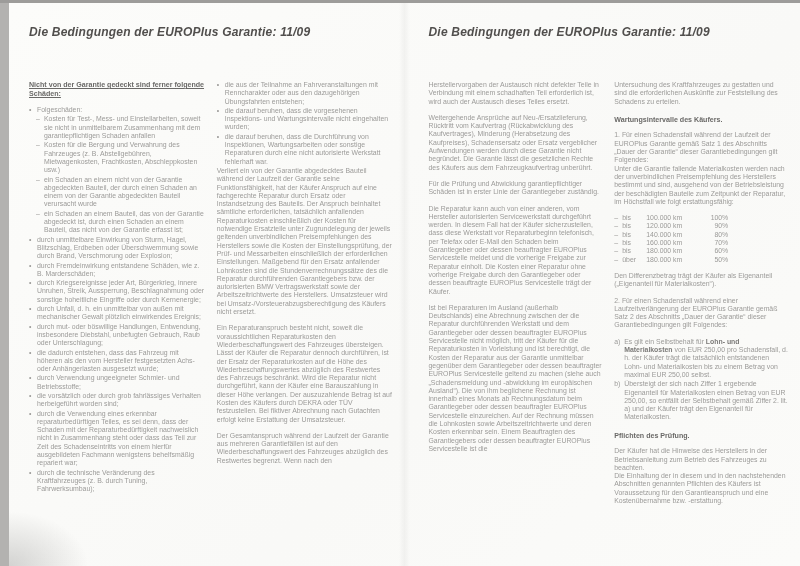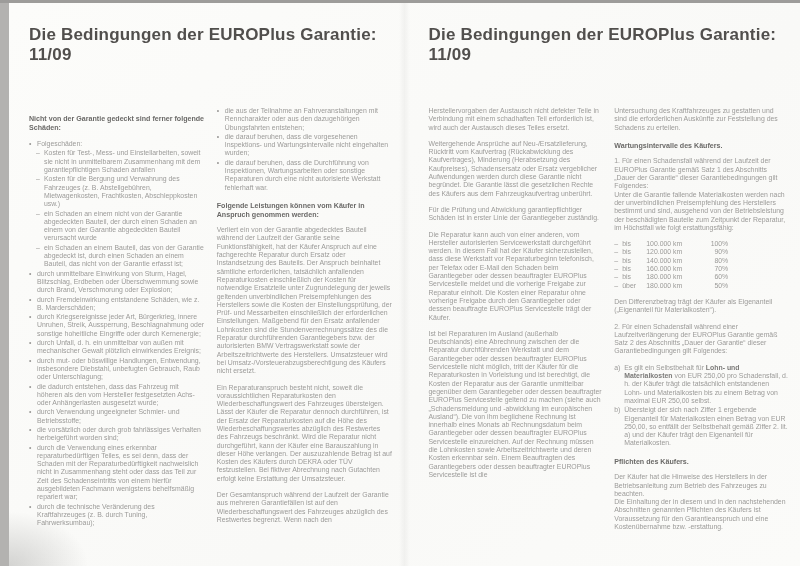--- a/index.html
+++ b/index.html
@@ -14,27 +14,27 @@
     position:absolute; left:9px; top:3px; right:0; bottom:0;
     background:linear-gradient(135deg,#fcfcfa 0%,#f9f9f7 60%,#fbfbf9 100%);
   }
   .spread {
     display:flex; height:100%;
     background:linear-gradient(90deg, transparent 49.3%, rgba(0,0,0,0.035) 50%, transparent 50.7%);
   }
   .page { width:50%; box-sizing:border-box; padding:22px 12px 0 20px; }
   .page.right { padding-left:24px; }
   .page-title {
-    font-size:17px; font-weight:700; color:#514f4d;
-    letter-spacing:.2px; margin:0 0 42px 0;
+    font-size:12px; font-weight:700; color:#514f4d;
+    letter-spacing:.2px; margin:0 0 42px 0;font-style:italic;
   }
   .cols { display:flex; gap:12px; }
   .col { width:50%; font-size:6.9px; line-height:8.3px; color:#9b9a98; }
   .h1top, .h2 { font-weight:700; color:#6a6967; font-size:7.1px; line-height:8.6px; }
-  .h1top { margin:8px 0 8px 0; }
+  .h1top { margin:0 0 8px 0;text-decoration:underline; }
   .h2 { margin:10px 0 7px 0; }
   .p  { margin:0 0 8px 0; }
   .p0 { margin:0; }
   .li { display:flex; align-items:flex-start; margin:0 0 1px 0; }
   .li .mk { flex:none; width:8px; }
   .li .mk2 { flex:none; width:10px; }
   .l2 { padding-left:7px; }
   .li .tx { flex:1; }
   .b { font-weight:700; color:#7b7a78; }
   .kmlist { margin:0 0 8px 0; }
@@ -137,21 +137,20 @@
           </div>
           <div class="li l1">
             <span class="mk">•</span>
             <span class="tx">die darauf beruhen, dass die vorgesehenen Inspektions- und Wartungsintervalle nicht eingehalten wurden;</span>
           </div>
           <div class="li l1">
             <span class="mk">•</span>
             <span class="tx">die darauf beruhen, dass die Durchführung von Inspektionen, Wartungsarbeiten oder sonstige Reparaturen durch eine nicht autorisierte Werkstatt fehlerhaft war.</span>
           </div>
 
-          <div class="h2">Folgende Leistungen können vom Käufer in Anspruch genommen werden:</div>
           <div class="p">Verliert ein von der Garantie abgedecktes Bauteil während der Laufzeit der Garantie seine Funktionsfähigkeit, hat der Käufer Anspruch auf eine fachgerechte Reparatur durch Ersatz oder Instandsetzung des Bauteils. Der Anspruch beinhaltet sämtliche erforderlichen, tatsächlich anfallenden Reparaturkosten einschließlich der Kosten für notwendige Ersatzteile unter Zugrundelegung der jeweils geltenden unverbindlichen Preisempfehlungen des Herstellers sowie die Kosten der Einstellungsprüfung, der Prüf- und Messarbeiten einschließlich der erforderlichen Einstellungen. Maßgebend für den Ersatz anfallender Lohnkosten sind die Stundenverrechnungssätze des die Reparatur durchführenden Garantiegebers bzw. der autorisierten BMW Vertragswerkstatt sowie der Arbeitszeitrichtwerte des Herstellers. Umsatzsteuer wird bei Umsatz-/Vorsteuerabzugsberechtigung des Käufers nicht ersetzt.</div>
           <div class="p">Ein Reparaturanspruch besteht nicht, soweit die voraussichtlichen Reparaturkosten den Wiederbeschaffungswert des Fahrzeuges übersteigen. Lässt der Käufer die Reparatur dennoch durchführen, ist der Ersatz der Reparaturkosten auf die Höhe des Wiederbeschaffungswertes abzüglich des Restwertes des Fahrzeugs beschränkt. Wird die Reparatur nicht durchgeführt, kann der Käufer eine Barauszahlung in dieser Höhe verlangen. Der auszuzahlende Betrag ist auf Kosten des Käufers durch DEKRA oder TÜV festzustellen. Bei fiktiver Abrechnung nach Gutachten erfolgt keine Erstattung der Umsatzsteuer.</div>
           <div class="p">Der Gesamtanspruch während der Laufzeit der Garantie aus mehreren Garantiefällen ist auf den Wiederbeschaffungswert des Fahrzeuges abzüglich des Restwertes begrenzt. Wenn nach den</div>
         </div>
 
       </div>
     </div>
 
     <div class="page right">
       <div class="page-title">Die Bedingungen der EUROPlus Garantie: 11/09</div>
@@ -218,21 +217,21 @@
           <div class="li p">
             <span class="mk2">a)</span>
             <span class="tx"><span>Es gilt ein Selbstbehalt für </span><span class="b">Lohn- und Materialkosten</span><span> von EUR 250,00 pro Schadensfall, d. h. der Käufer trägt die tatsächlich entstandenen Lohn- und Materialkosten bis zu einem Betrag von maximal EUR 250,00 selbst.</span></span>
           </div>
 
           <div class="li p">
             <span class="mk2">b)</span>
             <span class="tx">Übersteigt der sich nach Ziffer 1 ergebende Eigenanteil für Materialkosten einen Betrag von EUR 250,00, so entfällt der Selbstbehalt gemäß Ziffer 2. lit. a) und der Käufer trägt den Eigenanteil für Materialkosten.</span>
           </div>
 
-          <div class="h2">Pflichten des Käufers.</div>
+          <div class="h2">Pflichten des Prüfung.</div>
           <div class="p0">Der Käufer hat die Hinweise des Herstellers in der Betriebsanleitung zum Betrieb des Fahrzeuges zu beachten.</div>
           <div class="p">Die Einhaltung der in diesem und in den nachstehenden Abschnitten genannten Pflichten des Käufers ist Voraussetzung für den Garantieanspruch und eine Kostenübernahme bzw. -erstattung.</div>
         </div>
 
       </div>
     </div>
 
   </div>
   <div class="corner-shade"></div>
 </div>

